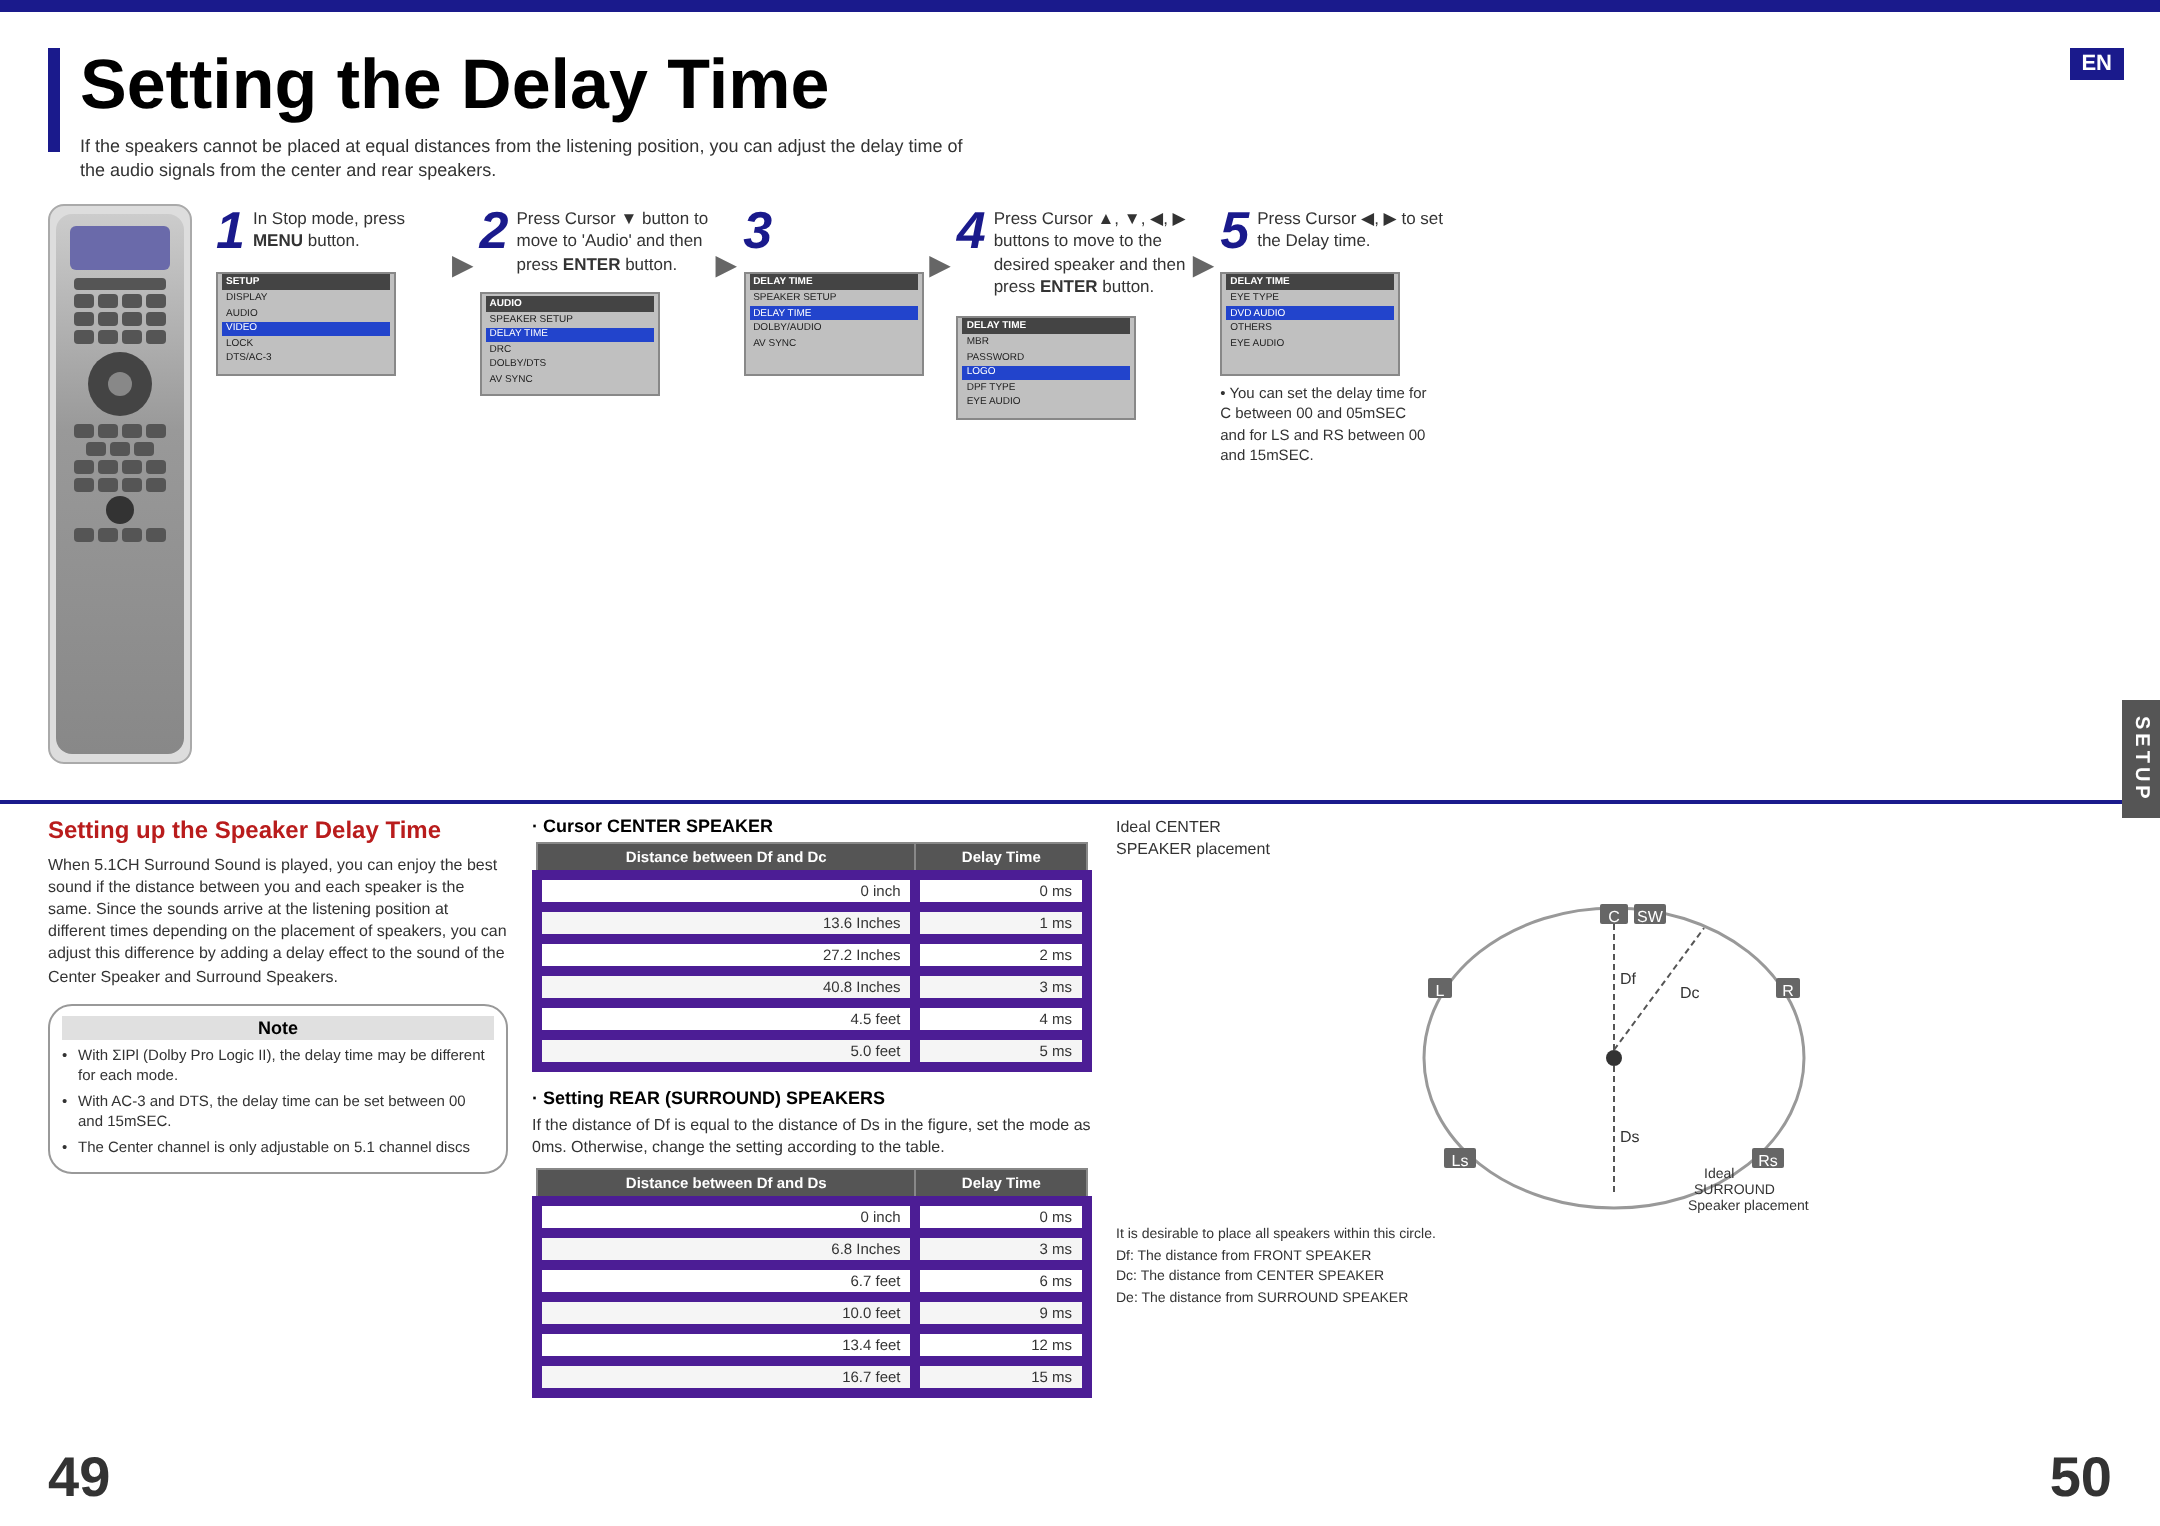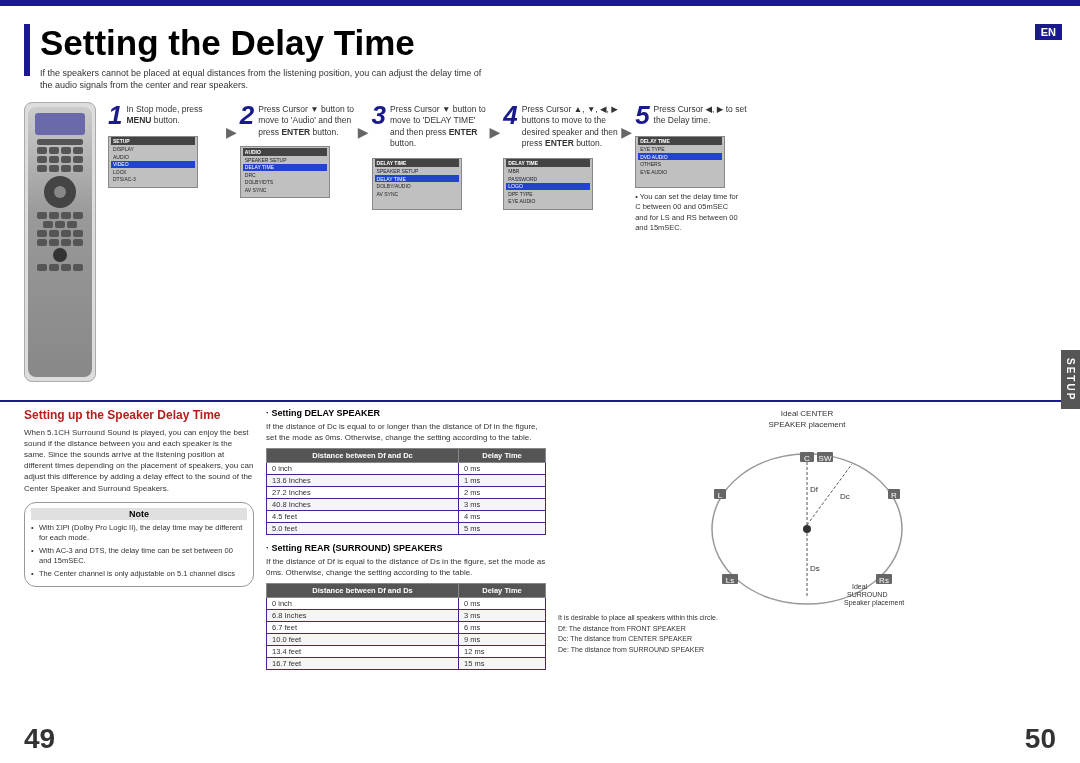--- a/index.html
+++ b/index.html
@@ -225,23 +225,23 @@
       margin-bottom: 8px;
     }
     table.delay-table th {
       background: #555;
       color: #fff;
       padding: 2px 5px;
       text-align: center;
       border: 1px solid #888;
     }
     table.delay-table td {
-      border: 1px solid #4c1d95;
+      border: 5px solid #4c1d95;
       padding: 1px 5px;
-      text-align: left;
+      text-align: right;
       color: #333;
     }
     table.delay-table tr:nth-child(even) td {
       background: #f5f5f5;
     }
     .rear-speaker-title {
       font-size: 9px;
       font-weight: bold;
       color: #000;
       margin-bottom: 3px;
@@ -254,21 +254,21 @@
     }
 
     
     .diagram-panel {
       flex: 1;
       position: relative;
     }
     .diagram-title {
       font-size: 8px;
       color: #333;
-      text-align: center;
+      text-align: left;
       line-height: 1.4;
       margin-bottom: 4px;
     }
     .diagram-note {
       font-size: 7px;
       color: #333;
       margin-top: 5px;
       line-height: 1.4;
       text-align: center;
     }
@@ -511,23 +511,20 @@
           <div class="screen-menu-line">DOLBY/DTS</div>
           <div class="screen-menu-line">AV SYNC</div>
         </div>
       </div>
 
       <div class="arrow-sep">▶</div>
 
       <div class="single-step">
         <div class="step-top">
           <div class="step-num-big">3</div>
-          <div class="step-desc">
-            Press Cursor ▼ button to move to 'DELAY TIME' and then press <strong>ENTER</strong> button.
-          </div>
         </div>
         <div class="step-screen-box">
           <div class="screen-menu-line header-line" style="font-size:5px; height:8px;">DELAY TIME</div>
           <div class="screen-menu-line">SPEAKER SETUP</div>
           <div class="screen-menu-line selected">DELAY TIME</div>
           <div class="screen-menu-line">DOLBY/AUDIO</div>
           <div class="screen-menu-line">AV SYNC</div>
         </div>
       </div>
 
@@ -583,22 +580,21 @@
     <div class="note-box">
       <div class="note-title">Note</div>
       <div class="note-item">With ΣIPl (Dolby Pro Logic II), the delay time may be different for each mode.</div>
       <div class="note-item">With AC-3 and DTS, the delay time can be set between 00 and 15mSEC.</div>
       <div class="note-item">The Center channel is only adjustable on 5.1 channel discs</div>
     </div>
   </div>
 
   <div class="middle-panel">
 
-    <div class="center-speaker-title">· Setting DELAY SPEAKER</div>
-    <div class="center-speaker-text">If the distance of Dc is equal to or longer than the distance of Df in the figure, set the mode as 0ms. Otherwise, change the setting according to the table.</div>
+    <div class="center-speaker-title">· Cursor CENTER SPEAKER</div>
 
     <table class="delay-table">
       <thead>
         <tr>
           <th>Distance between Df and Dc</th>
           <th>Delay Time</th>
         </tr>
       </thead>
       <tbody>
         <tr>

